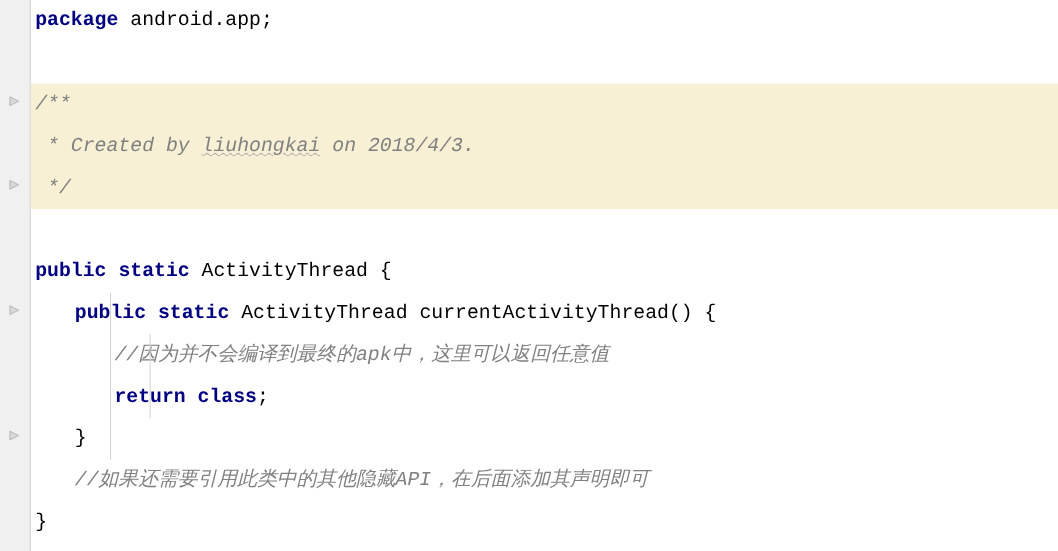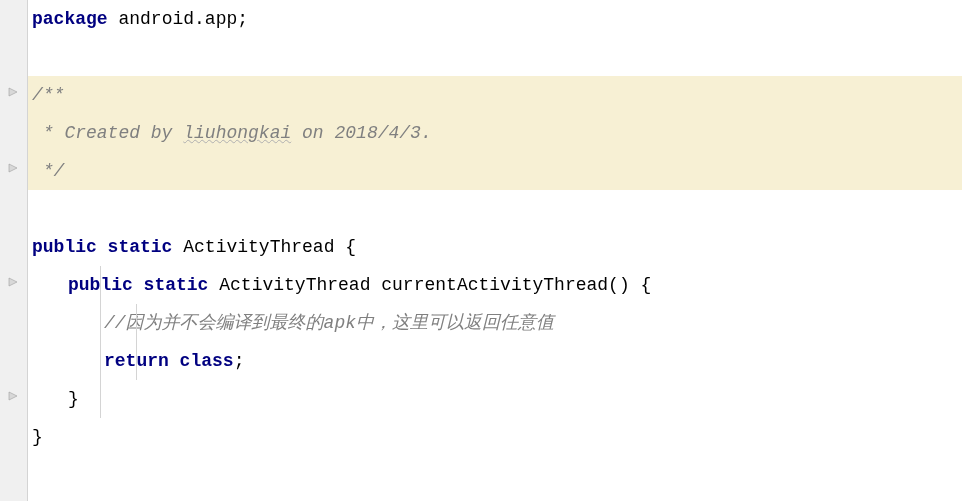--- a/index.html
+++ b/index.html
@@ -126,15 +126,16 @@
   <div class="line"><span class="kw">public</span><span class="kw"> static</span><span class="ident"> ActivityThread </span><span class="punct">{</span></div>
 
   <div class="line indent1"><span class="kw">public</span><span class="kw"> static</span><span class="ident"> ActivityThread </span><span class="ident">currentActivityThread</span><span class="punct">() </span><span class="punct">{</span></div>
 
   <div class="line indent2"><span class="comment">//因为并不会编译到最终的apk中，这里可以返回任意值</span></div>
 
   <div class="line indent2"><span class="kw">return</span><span class="kw"> class</span><span class="punct">;</span></div>
 
   <div class="line indent1"><span class="punct">}</span></div>
 
+  <div class="line indent1"><span class="comment">//如果还需要引用此类中的其他隐藏API，在后面添加其声明即可</span></div>
 
   <div class="line"><span class="punct">}</span></div>
 </div>
 
 </body></html>

